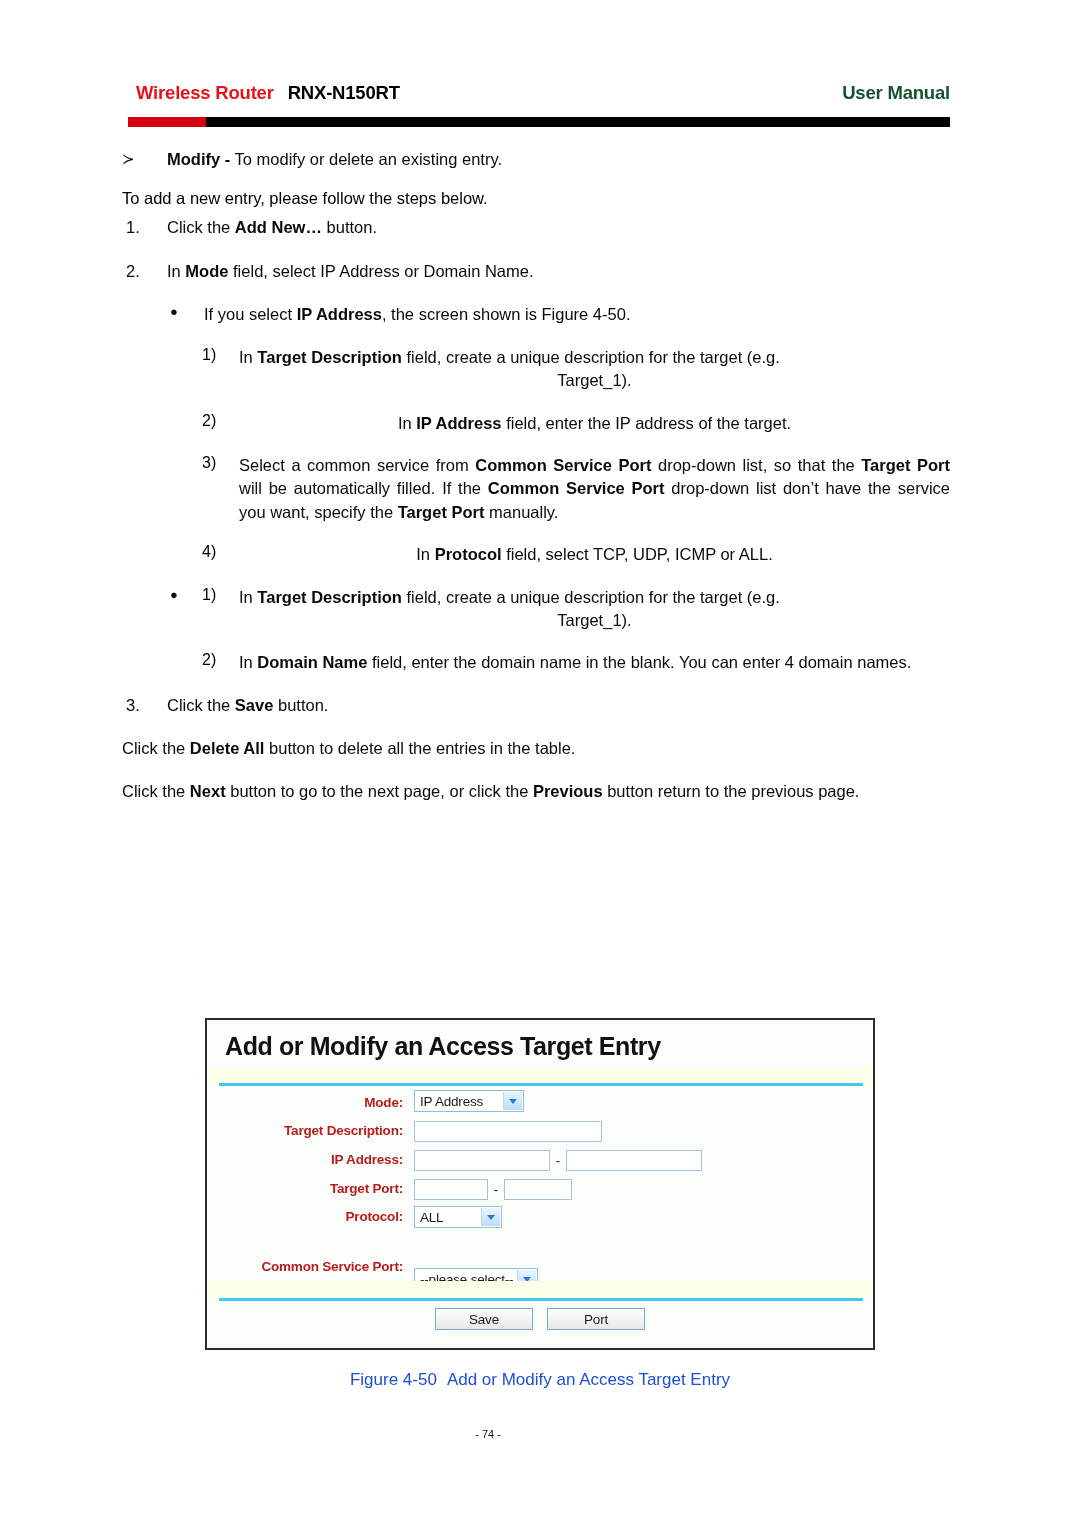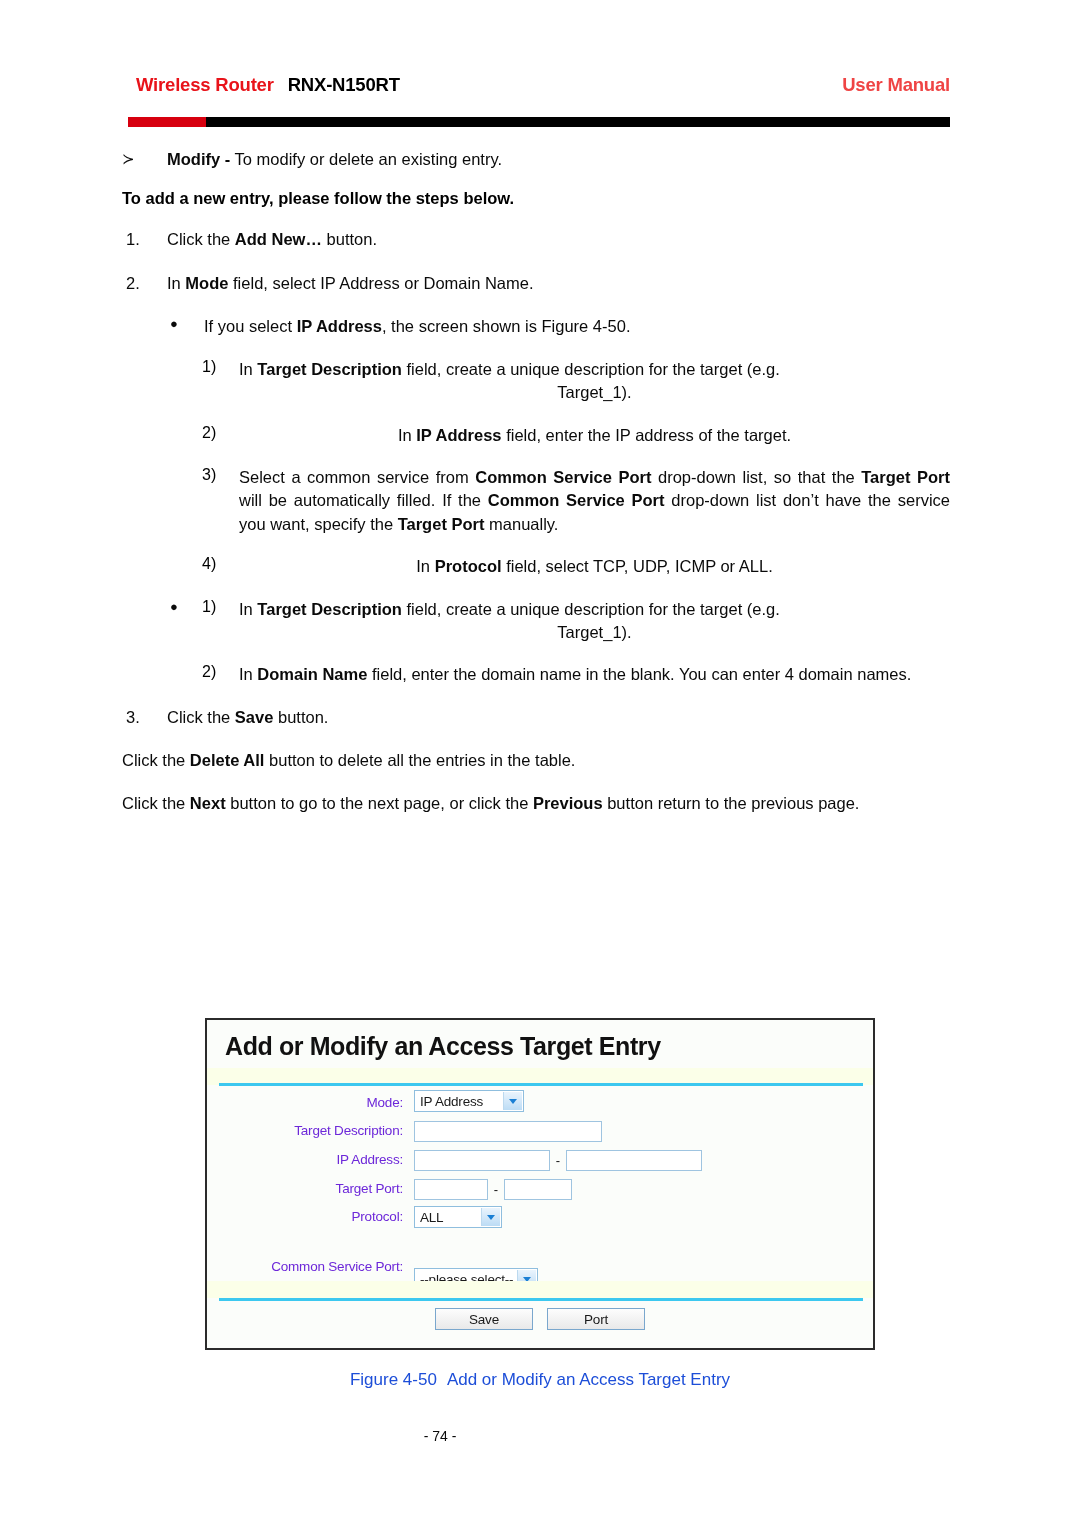--- a/index.html
+++ b/index.html
@@ -20,42 +20,42 @@
     position: absolute;
     left: 0; top: 0;
     width: 1080px;
     height: 1527px;
   }
 
   
   .header {
     position: absolute;
     left: 122px;
-    top: 74px;
+    top: 82px;
     width: 828px;
     height: 34px;
   }
   .hdr-left {
     position: absolute;
     left: 14px;
     top: 0;
     font-size: 18.5px;
     font-weight: bold;
     white-space: nowrap;
     letter-spacing: -0.2px;
   }
   .hdr-brand { color: #e8131a; }
   .hdr-model { color: #000000; margin-left: 14px; }
   .hdr-right {
     position: absolute;
     right: 0;
     top: 0;
     font-size: 18.5px;
     font-weight: bold;
-    color: #ef4444;
+    color: #14532d;
     white-space: nowrap;
     letter-spacing: -0.2px;
     text-align: right;
   }
   .rule {
     position: absolute;
     left: 128px;
     top: 117px;
     width: 822px;
     height: 10px;
@@ -95,23 +95,23 @@
   }
   .item-arrow .marker {
     position: absolute;
     left: 0px;
     top: 0px;
     font-size: 15px;
     line-height: 1.42;
   }
 
   .heading-bold {
-    font-weight: bold;
+    font-weight: normal;
     font-size: 16.5px;
-    margin-bottom: 20px;
+    margin-bottom: 8px;
   }
 
   
   .item-num {
     position: relative;
     padding-left: 45px;
     margin-bottom: 20px;
   }
   .item-num .marker {
     position: absolute;
@@ -205,22 +205,22 @@
   .frow {
     position: relative;
     height: 27px;
   }
   .flabel {
     position: absolute;
     right: 0;
     width: 100%;
     text-align: right;
     font-size: 13.5px;
-    font-weight: normal;
-    color: #6d28d9;
+    font-weight: bold;
+    color: #b91c1c;
     letter-spacing: -0.2px;
     white-space: nowrap;
   }
   .flabel-wrap {
     position: absolute;
     left: 0;
     top: 5px;
     width: 196px;
   }
 
@@ -333,22 +333,23 @@
     font-size: 17px;
     color: #1d4ed8;
   }
   .caption .fignum { margin-right: 10px; }
   .pagenum {
     position: absolute;
     left: 0;
     top: 1428px;
     width: 880px;
     text-align: center;
-    font-size: 14px;
+    font-size: 11px;
     color: #0a0a0a;
+    padding-left: 48px;
   }
 </style>
 </head>
 <body>
 
 <div class="page">
 
   <div class="header">
     <div class="hdr-left">
       <span class="hdr-brand">Wireless Router</span><span class="hdr-model">RNX-N150RT</span>

